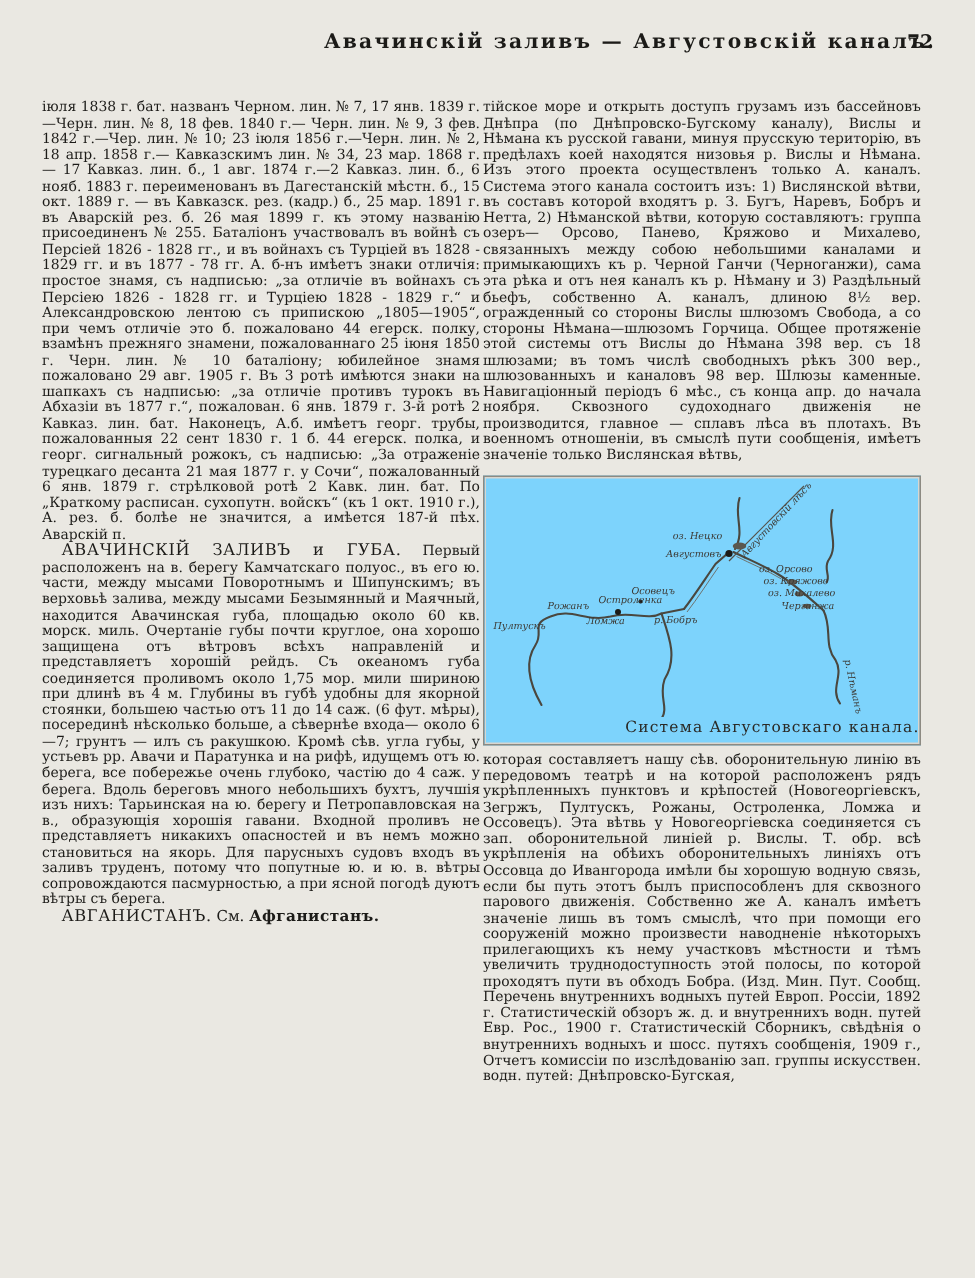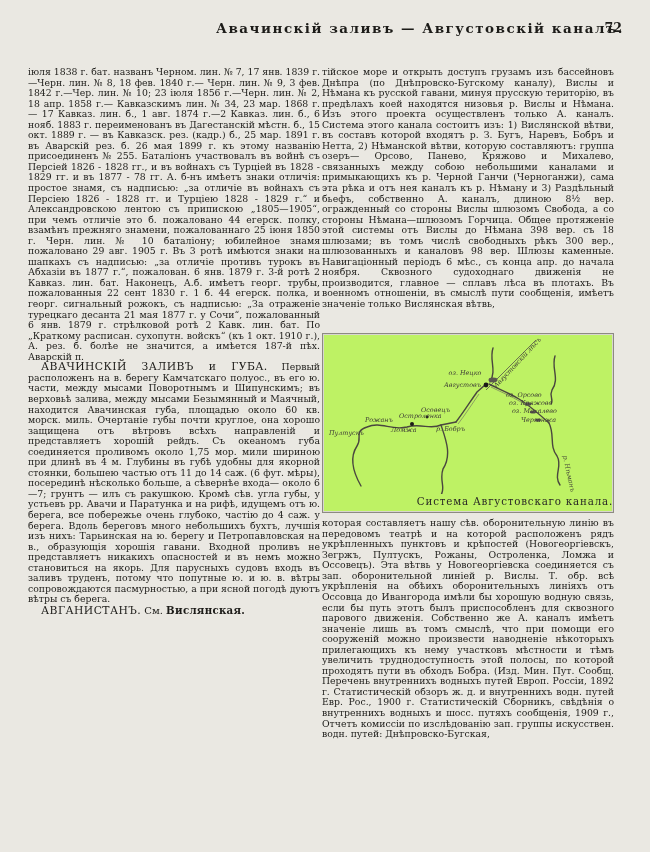--- a/index.html
+++ b/index.html
@@ -25,23 +25,23 @@
   .col p{margin:0;}
   .cont{text-indent:0;}
   .entry{text-indent:13px;margin-top:6px;}
   .hw{font-weight:normal;font-size:10.8px;letter-spacing:.4px;}
   .hw-big{font-weight:bold;font-size:12.3px;letter-spacing:.3px;}
   .hw-paren{font-weight:bold;font-size:11.2px;}
   .see{font-size:10px;}
   .see-target{font-weight:bold;font-size:10.2px;letter-spacing:.3px;}
   
   .map-fig{
-    margin:23px 0 5px 0;
+    margin:7px 0 5px 0;
     border:1px solid #8d8a82;
-    background:#bef264;
+    background:#7dd3fc;
     box-shadow:0 0 0 1px #d8d6cf inset;
   }
   .map-fig svg{display:block;}
   .map-caption{
     text-align:right;font-size:10.3px;letter-spacing:.8px;
     padding:2px 0 6px 0;color:#2a2925;
   }
   .maplbl{font-style:italic;fill:#3c3a35;}
 </style>
 </head>
@@ -54,21 +54,21 @@
     <span class="pageno">72</span>
   </div>
 
   <div class="cols">
 
     <div class="col">
       <p class="cont">іюля 1838 г. бат. названъ Черном. лин. № 7, 17 янв. 1839 г.—Черн. лин. № 8, 18 фев. 1840 г.— Черн. лин. № 9, 3 фев. 1842 г.—Чер. лин. № 10; 23 іюля 1856 г.—Черн. лин. № 2, 18 апр. 1858 г.— Кавказскимъ лин. № 34, 23 мар. 1868 г. — 17 Кавказ. лин. б., 1 авг. 1874 г.—2 Кавказ. лин. б., 6 нояб. 1883 г. переименованъ въ Дагестанскій мѣстн. б., 15 окт. 1889 г. — въ Кавказск. рез. (кадр.) б., 25 мар. 1891 г. въ Аварскій рез. б. 26 мая 1899 г. къ этому названію присоединенъ № 255. Баталіонъ участвовалъ въ войнѣ съ Персіей 1826 - 1828 гг., и въ войнахъ съ Турціей въ 1828 - 1829 гг. и въ 1877 - 78 гг. А. б-нъ имѣетъ знаки отличія: простое знамя, съ надписью: „за отличіе въ войнахъ съ Персіею 1826 - 1828 гг. и Турціею 1828 - 1829 г.“ и Александровскою лентою съ припискою „1805—1905“, при чемъ отличіе это б. пожаловано 44 егерск. полку, взамѣнъ прежняго знамени, пожалованнаго 25 іюня 1850 г. Черн. лин. № 10 баталіону; юбилейное знамя пожаловано 29 авг. 1905 г. Въ 3 ротѣ имѣются знаки на шапкахъ съ надписью: „за отличіе противъ турокъ въ Абхазіи въ 1877 г.“, пожалован. 6 янв. 1879 г. 3-й ротѣ 2 Кавказ. лин. бат. Наконецъ, А.б. имѣетъ георг. трубы, пожалованныя 22 сент 1830 г. 1 б. 44 егерск. полка, и георг. сигнальный рожокъ, съ надписью: „За отраженіе турецкаго десанта 21 мая 1877 г. у Сочи“, пожалованный 6 янв. 1879 г. стрѣлковой ротѣ 2 Кавк. лин. бат. По „Краткому расписан. сухопутн. войскъ“ (къ 1 окт. 1910 г.), А. рез. б. болѣе не значится, а имѣется 187-й пѣх. Аварскій п.</p>
 
       <p class="entry"><b class="hw">АВАЧИНСКІЙ ЗАЛИВЪ и ГУБА.</b><span> Первый расположенъ на в. берегу Камчатскаго полуос., въ его ю. части, между мысами Поворотнымъ и Шипунскимъ; въ верховьѣ залива, между мысами Безымянный и Маячный, находится Авачинская губа, площадью около 60 кв. морск. миль. Очертаніе губы почти круглое, она хорошо защищена отъ вѣтровъ всѣхъ направленій и представляетъ хорошій рейдъ. Съ океаномъ губа соединяется проливомъ около 1,75 мор. мили шириною при длинѣ въ 4 м. Глубины въ губѣ удобны для якорной стоянки, большею частью отъ 11 до 14 саж. (6 фут. мѣры), посерединѣ нѣсколько больше, а сѣвернѣе входа— около 6—7; грунтъ — илъ съ ракушкою. Кромѣ сѣв. угла губы, у устьевъ рр. Авачи и Паратунка и на рифѣ, идущемъ отъ ю. берега, все побережье очень глубоко, частію до 4 саж. у берега. Вдоль береговъ много небольшихъ бухтъ, лучшія изъ нихъ: Тарьинская на ю. берегу и Петропавловская на в., образующія хорошія гавани. Входной проливъ не представляетъ никакихъ опасностей и въ немъ можно становиться на якорь. Для парусныхъ судовъ входъ въ заливъ труденъ, потому что попутные ю. и ю. в. вѣтры сопровождаются пасмурностью, а при ясной погодѣ дуютъ вѣтры съ берега.</span></p>
 
-      <p class="entry"><b class="hw">АВГАНИСТАНЪ.</b><span class="see"> См. </span><b class="see-target">Вислянская.</b></p>
+      <p class="entry"><b class="hw">АВГАНИСТАНЪ.</b><span class="see"> См. </span><b class="see-target">Афганистанъ.</b></p>
 
     </div>
 
     <div class="col">
       <p class="cont">тійское море и открыть доступъ грузамъ изъ бассейновъ Днѣпра (по Днѣпровско-Бугскому каналу), Вислы и Нѣмана къ русской гавани, минуя прусскую територію, въ предѣлахъ коей находятся низовья р. Вислы и Нѣмана. Изъ этого проекта осуществленъ только А. каналъ. Система этого канала состоитъ изъ: 1) Вислянской вѣтви, въ составъ которой входятъ р. З. Бугъ, Наревъ, Бобръ и Нетта, 2) Нѣманской вѣтви, которую составляютъ: группа озеръ— Орсово, Панево, Кряжово и Михалево, связанныхъ между собою небольшими каналами и примыкающихъ къ р. Черной Ганчи (Черноганжи), сама эта рѣка и отъ нея каналъ къ р. Нѣману и 3) Раздѣльный бьефъ, собственно А. каналъ, длиною 8½ вер. огражденный со стороны Вислы шлюзомъ Свобода, а со стороны Нѣмана—шлюзомъ Горчица. Общее протяженіе этой системы отъ Вислы до Нѣмана 398 вер. съ 18 шлюзами; въ томъ числѣ свободныхъ рѣкъ 300 вер., шлюзованныхъ и каналовъ 98 вер. Шлюзы каменные. Навигаціонный періодъ 6 мѣс., съ конца апр. до начала ноября. Сквозного судоходнаго движенія не производится, главное — сплавъ лѣса въ плотахъ. Въ военномъ отношеніи, въ смыслѣ пути сообщенія, имѣетъ значеніе только Вислянская вѣтвь,</p>
 
       <figure class="map-fig" style="margin-left:0;margin-right:0;">
         <svg width="290" height="160" viewBox="0 0 290 160">
 
           <g fill="none" stroke="#4a473f" stroke-width="1.4" stroke-linecap="round">

